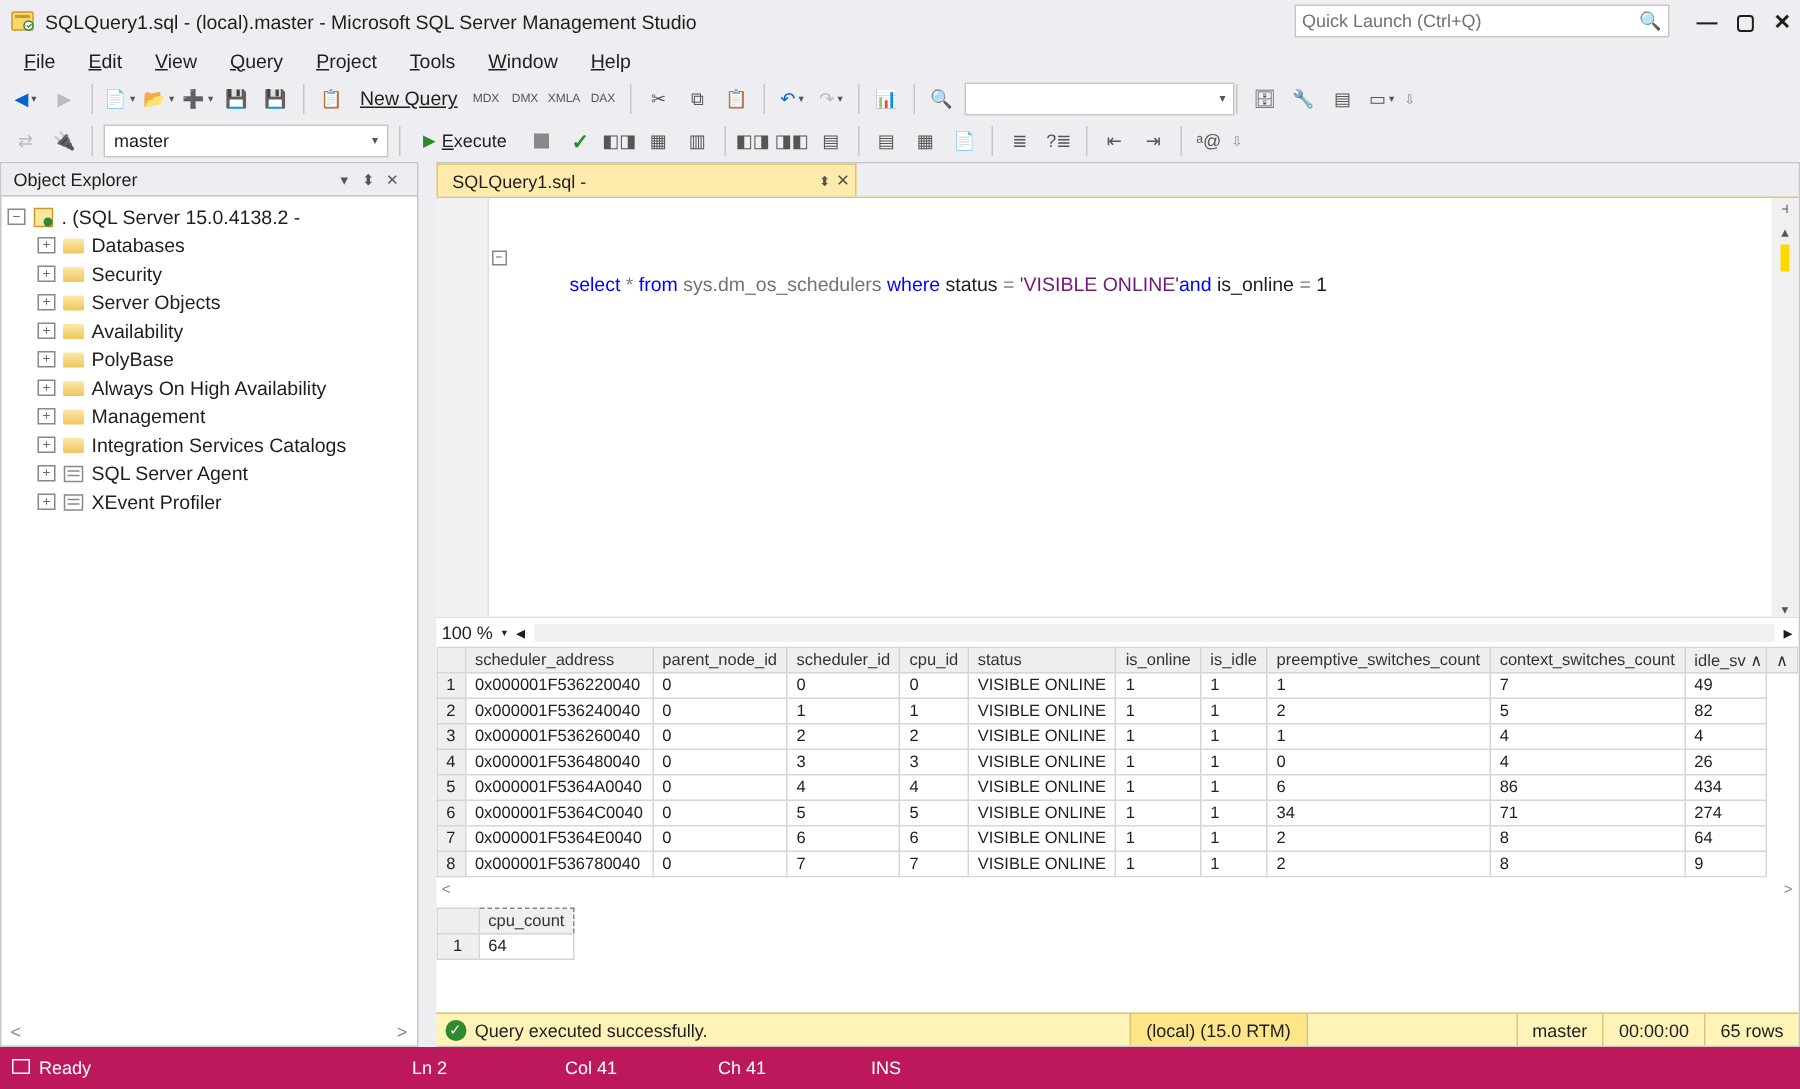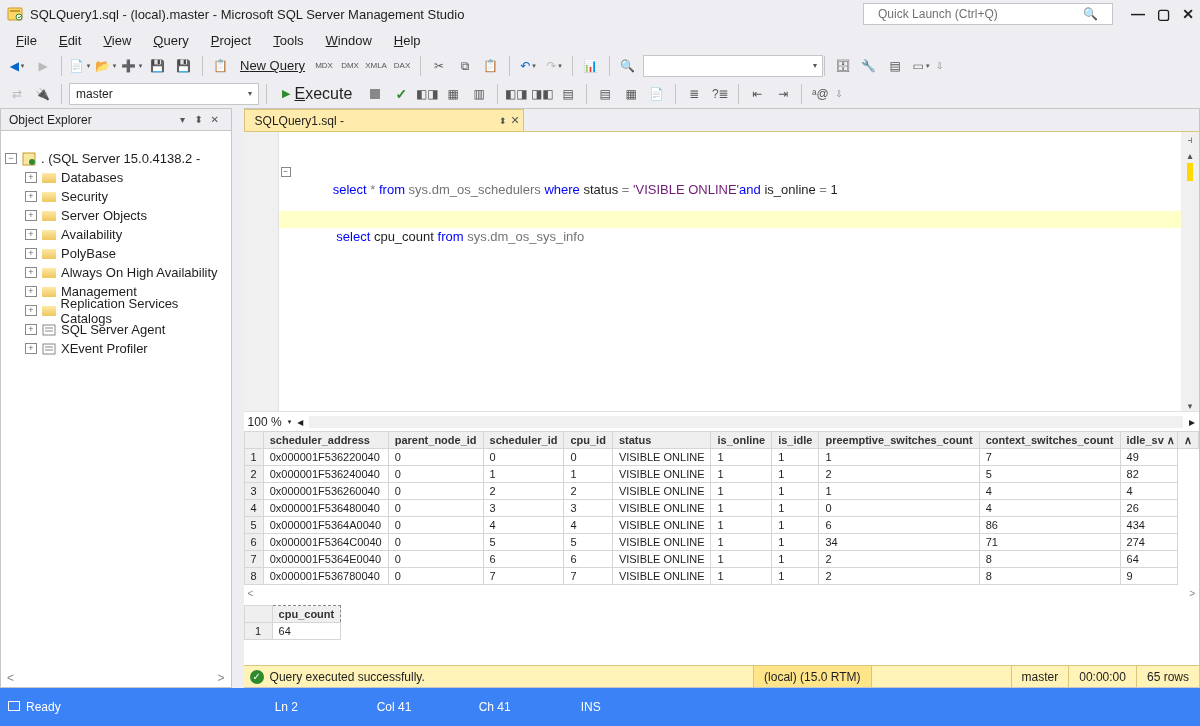--- a/index.html
+++ b/index.html
@@ -3,50 +3,50 @@
 <meta charset="utf-8">
 <style>
 * { margin: 0; padding: 0; box-sizing: border-box; font-family: 'Segoe UI', Tahoma, sans-serif; }
 body { width: 1200px; height: 726px; background: #eeeef2; display: flex; flex-direction: column; font-size: 12px; color: #1e1e1e; overflow: hidden; }
 
 
 .titlebar { height: 28px; display: flex; align-items: center; padding: 0 6px; background: #eeeef2; }
 .titlebar .app-icon { width: 18px; height: 18px; margin-right: 6px; display: flex; align-items: center; justify-content: center; }
 .titlebar .title-text { font-size: 13px; color: #1e1e1e; }
 .titlebar .spacer { flex: 1; }
-.titlebar .quicklaunch { width: 250px; height: 22px; border: 1px solid #c6c6c6; background: #fff; padding: 2px 14px; display: flex; align-items: center; justify-content: space-between; color: #717171; font-size: 12px; }
+.titlebar .quicklaunch { width: 250px; height: 22px; border: 1px solid #c6c6c6; background: #fff; padding: 2px 4px; display: flex; align-items: center; justify-content: space-between; color: #717171; font-size: 12px; }
 .titlebar .winbtns { display: flex; gap: 12px; margin-left: 18px; font-size: 14px; }
 .titlebar .winbtns span { cursor: pointer; font-weight: bold; }
 
 
 .menubar { height: 24px; display: flex; align-items: center; padding: 0 6px; gap: 2px; }
 .menubar .menu-item { padding: 2px 10px; font-size: 13px; cursor: pointer; }
 .menubar .menu-item .underline { text-decoration: underline; }
 
 
 .toolbar-row { height: 28px; display: flex; align-items: center; padding: 0 6px; gap: 4px; background: #eeeef2; border-bottom: 1px solid transparent; }
 .toolbar-row .sep { width: 1px; height: 20px; background: #c6c6c6; margin: 0 3px; }
 .tbtn { width: 22px; height: 22px; display: flex; align-items: center; justify-content: center; cursor: pointer; color: #555; font-size: 12px; }
 .tbtn .drop { font-size: 7px; margin-left: 2px; color: #555; }
 .newquery-link { text-decoration: underline; color: #1e1e1e; font-size: 13px; margin: 0 4px; cursor: pointer; }
 
 .db-combo { width: 190px; height: 22px; border: 1px solid #c6c6c6; background: #fff; display: flex; align-items: center; padding: 0 6px; justify-content: space-between; font-size: 12px; }
 .execute-btn { display: flex; align-items: center; gap: 4px; padding: 0 8px; height: 22px; cursor: pointer; }
 .execute-btn .play { color: #2d8b2d; font-size: 11px; }
-.execute-btn .lbl { font-size: 16px; }
+.execute-btn .lbl { font-size: 12px; }
 .execute-btn .lbl .underline { text-decoration: underline; }
 .stop-sq { width: 10px; height: 10px; background: #888; }
 .check { color: #2d8b2d; font-weight: bold; font-size: 14px; }
 .toolbar-right-combo { width: 180px; height: 22px; border: 1px solid #c6c6c6; background: #fff; }
 
 
 .content { flex: 1; display: flex; min-height: 0; }
 
 
-.obj-explorer { width: 315px; border: 1px solid #c6c6c6; display: flex; flex-direction: column; background: #fff; gap: 14px; }
+.obj-explorer { width: 315px; border: 1px solid #c6c6c6; display: flex; flex-direction: column; background: #fff; }
 .oe-header { height: 22px; background: #eeeef2; border-bottom: 1px solid #c6c6c6; display: flex; align-items: center; padding: 0 8px; font-size: 12px; }
 .oe-header .spacer { flex: 1; }
 .oe-header .hdr-btn { width: 16px; text-align: center; cursor: pointer; color: #555; font-size: 10px; }
 .oe-connect { height: 26px; display: flex; align-items: center; padding: 0 6px; gap: 6px; border-bottom: 1px solid #e5e5e5; }
 .oe-connect .connect-text { font-size: 12px; }
 .oe-connect .connect-text::after { content: ' ▾'; font-size: 8px; }
 .oe-connect .oe-icon { width: 18px; height: 18px; display: flex; align-items: center; justify-content: center; color: #555; font-size: 11px; }
 .oe-tree { flex: 1; padding: 4px 0; overflow: auto; font-size: 13px; }
 .tree-row { display: flex; align-items: center; height: 19px; cursor: pointer; }
 .tree-row .expand { width: 12px; text-align: center; font-size: 9px; color: #666; border: 1px solid #888; line-height: 9px; margin-right: 4px; background: #fff; }
@@ -82,32 +82,32 @@
 .zoom-row .hscroll { flex: 1; display: flex; align-items: center; }
 .zoom-row .hscroll .thumb-track { flex: 1; height: 12px; background: #f0f0f0; position: relative; }
 
 .results-tabs { height: 22px; display: flex; align-items: center; background: #f5f5f5; border-top: 1px solid #e0e0e0; border-bottom: 1px solid #e0e0e0; }
 .rtab { padding: 2px 10px; display: flex; align-items: center; gap: 5px; font-size: 12px; cursor: pointer; border-right: 1px solid #e0e0e0; }
 .rtab.active { background: #fff; border-top: 1px solid #c6c6c6; }
 .rtab .rtab-icon { width: 12px; height: 10px; border: 1px solid #888; display: inline-block; }
 .results-grid-container { flex: 1; overflow: auto; background: #fff; display: flex; flex-direction: column; }
 table.results { border-collapse: collapse; font-size: 11px; font-family: 'Segoe UI', sans-serif; }
 table.results th, table.results td { border: 1px solid #d6d6d6; padding: 1px 6px; text-align: left; height: 17px; white-space: nowrap; }
-table.results th { background: #efefef; font-weight: bold; color: #333; }
+table.results th { background: #efefef; font-weight: normal; color: #333; }
 table.results td.rownum { background: #efefef; text-align: center; width: 28px; }
 table.results th.rownum-h { background: #efefef; width: 28px; }
 .grid-hscroll { height: 16px; display: flex; align-items: center; justify-content: space-between; padding: 0 4px; color: #888; font-size: 10px; }
 .second-grid { padding: 4px 0; }
 
 
 .status-yellow { height: 22px; background: #fff3b8; border-top: 1px solid #d9c67a; display: flex; align-items: center; font-size: 12px; }
 .status-yellow .ok-icon { color: #fff; background: #2d8b2d; border-radius: 50%; width: 14px; height: 14px; display: flex; align-items: center; justify-content: center; font-size: 10px; margin: 0 6px; }
 .status-yellow .spacer { flex: 1; }
 .status-yellow .cell { padding: 0 10px; border-left: 1px solid #d9c67a; height: 100%; display: flex; align-items: center; }
-.status-blue { height: 38px; background: #3b82f6; color: #fff; display: flex; align-items: center; font-size: 12px; padding: 0 8px; gap: 22px; }
+.status-blue { height: 28px; background: #be185d; color: #fff; display: flex; align-items: center; font-size: 12px; padding: 0 8px; gap: 22px; }
 .status-blue .ready-icon { display: inline-block; width: 12px; height: 10px; border: 1.5px solid #fff; margin-right: 6px; }
 .status-blue .sbcell { min-width: 80px; }
 .status-blue .spacer { flex: 1; }
 
 svg { display: block; }
 </style>
 </head>
 <body>
 
 <div class="titlebar">
@@ -290,21 +290,21 @@
             <span class="icon">
               <span class="folder-icon"></span>
             </span>
             <span class="label">Management</span>
           </div>
           <div class="tree-row" style="padding-left: 24px;">
             <span class="expand">+</span>
             <span class="icon">
               <span class="folder-icon"></span>
             </span>
-            <span class="label">Replication Services Catalogs</span>
+            <span class="label">Integration Services Catalogs</span>
           </div>
           <div class="tree-row" style="padding-left: 24px;">
             <span class="expand">+</span>
             <span class="icon">
               <svg width="14" height="12">
                 <rect x="1" y="1" width="12" height="10" fill="#fff" stroke="#888"></rect>
                 <line x1="3" y1="4" x2="11" y2="4" stroke="#888"></line>
                 <line x1="3" y1="7" x2="11" y2="7" stroke="#888"></line>
               </svg>
             </span>
@@ -335,23 +335,20 @@
         <span>SQLQuery1.sql -</span>
         <span class="pin">⬍</span>
         <span class="close">✕</span>
       </div>
     </div>
     <div class="editor-wrap">
       <div class="editor-margin"></div>
       <div class="editor-body">
         <div class="sql-line">
           <span class="fold">−</span><span class="kw">select </span><span class="op">*</span><span class="kw"> from </span><span class="func">sys.dm_os_schedulers</span><span class="kw"> where </span><span>status</span><span class="op"> = </span><span class="str">'VISIBLE ONLINE'</span><span class="kw">and </span><span>is_online</span><span class="op"> = </span><span>1</span>
-        </div>
-        <div class="sql-line active">
-          &nbsp;<span class="kw">select </span><span>cpu_count</span><span class="kw"> from </span><span class="func">sys.dm_os_sys_info</span>
         </div>
       </div>
       <div class="editor-right-strip">
         <span class="split-icon">⫞</span>
         <span class="split-icon">▴</span>
         <div class="yellow-mark"></div>
         <span class="scroll-down">▾</span>
       </div>
     </div>
     <div class="zoom-row">

